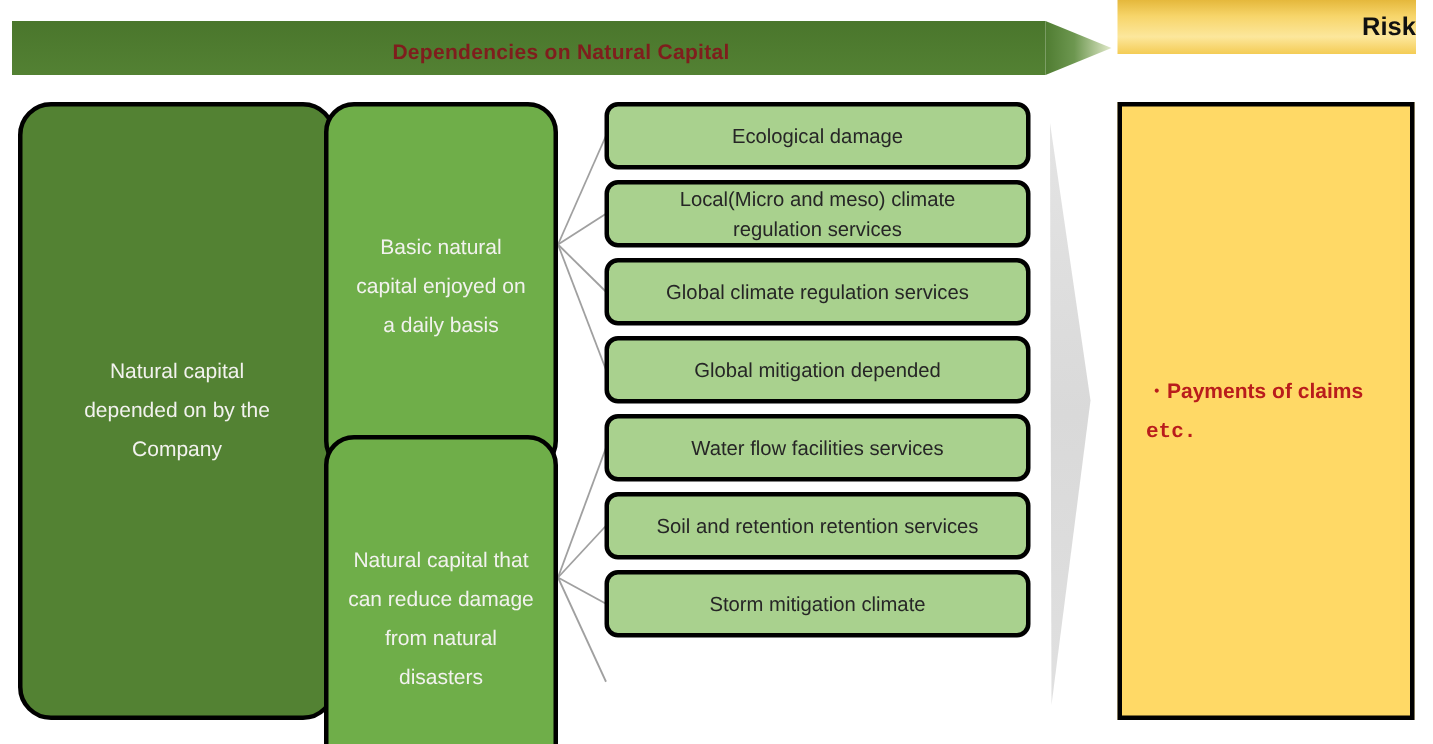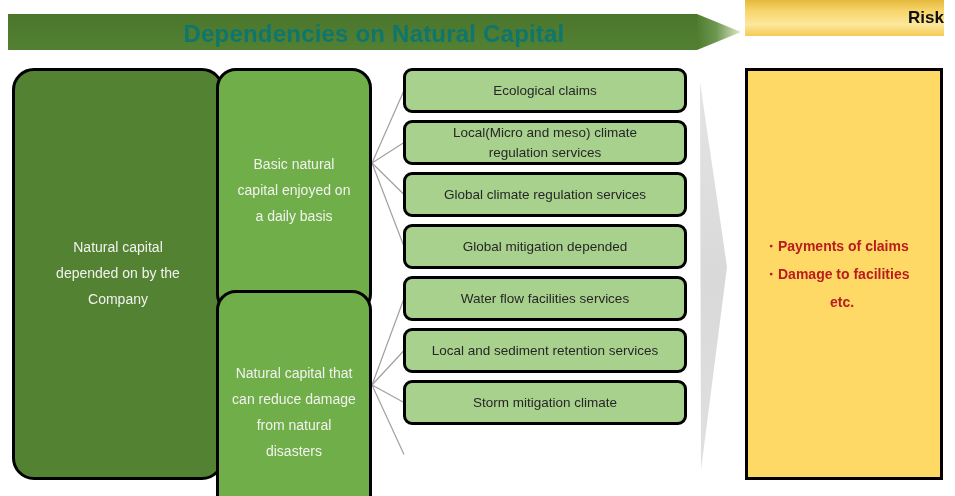--- a/index.html
+++ b/index.html
@@ -10,21 +10,21 @@
   .stage svg{position:absolute;left:0;top:0;pointer-events:none;}
 
   
   .banner-body{
     position:absolute;left:8px;top:14px;width:689px;height:36px;
     background:linear-gradient(180deg,#4a762c 0%,#538133 100%);
   }
   .banner-label{
     position:absolute;left:8px;top:14px;width:732px;height:40px;
     display:flex;align-items:center;justify-content:center;
-    color:#0f766e;font-size:24px;font-weight:bold;letter-spacing:.2px;
+    color:#7f1d1d;font-size:14px;font-weight:bold;letter-spacing:.2px;
   }
   .risk-banner{
     position:absolute;left:745px;top:0;width:199px;height:36px;
     background:linear-gradient(180deg,#e5b83c 0%,#f7d56a 30%,#fce79c 68%,#f4cc55 100%);
     display:flex;align-items:center;justify-content:flex-end;
     color:#111111;font-size:17px;font-weight:bold;
   }
 
   
   .green-box{
@@ -57,21 +57,21 @@
 
   
   .risk-box{
     position:absolute;left:745px;top:68px;width:198px;height:412px;
     box-sizing:border-box;background:#ffd966;border:3px solid #000;
     display:flex;align-items:center;
   }
   .risk-lines{width:100%;padding:0 16px;box-sizing:border-box;
     color:#b91c1c;font-weight:bold;font-size:14px;line-height:2;}
   .risk-item{text-align:left;}
-  .risk-etc{text-align:center;padding-right:4px;}
+  .risk-etc{text-align:left;padding-right:4px;font-family:Liberation Mono, monospace;}
 </style>
 </head>
 <body>
 
 <div class="stage">
 
   <svg width="955" height="496" viewBox="0 0 955 496">
     <defs>
       <linearGradient id="tipGrad" gradientUnits="userSpaceOnUse" x1="696" y1="0" x2="741" y2="0">
         <stop offset="0" stop-color="#4e7b30"></stop>
@@ -124,44 +124,43 @@
 
   <div class="green-box cat-box cat-2">
     <span>Natural capital that
 can reduce damage
 from natural
 disasters</span>
   </div>
 
   <div class="services">
     <div class="service">
-      <span>Ecological claims</span>
+      <span>Ecological damage</span>
     </div>
     <div class="service">
       <span>Local(Micro and meso) climate
 regulation services</span>
     </div>
     <div class="service">
       <span>Global climate regulation services</span>
     </div>
     <div class="service">
       <span>Global mitigation depended</span>
     </div>
     <div class="service">
       <span>Water flow facilities services</span>
     </div>
     <div class="service">
-      <span>Local and sediment retention services</span>
+      <span>Soil and retention retention services</span>
     </div>
     <div class="service">
       <span>Storm mitigation climate</span>
     </div>
   </div>
 
   <div class="risk-box">
     <div class="risk-lines">
       <div class="risk-item">・Payments of claims</div>
-      <div class="risk-item">・Damage to facilities</div>
       <div class="risk-etc">etc.</div>
     </div>
   </div>
 
 </div>
 
 </body></html>

